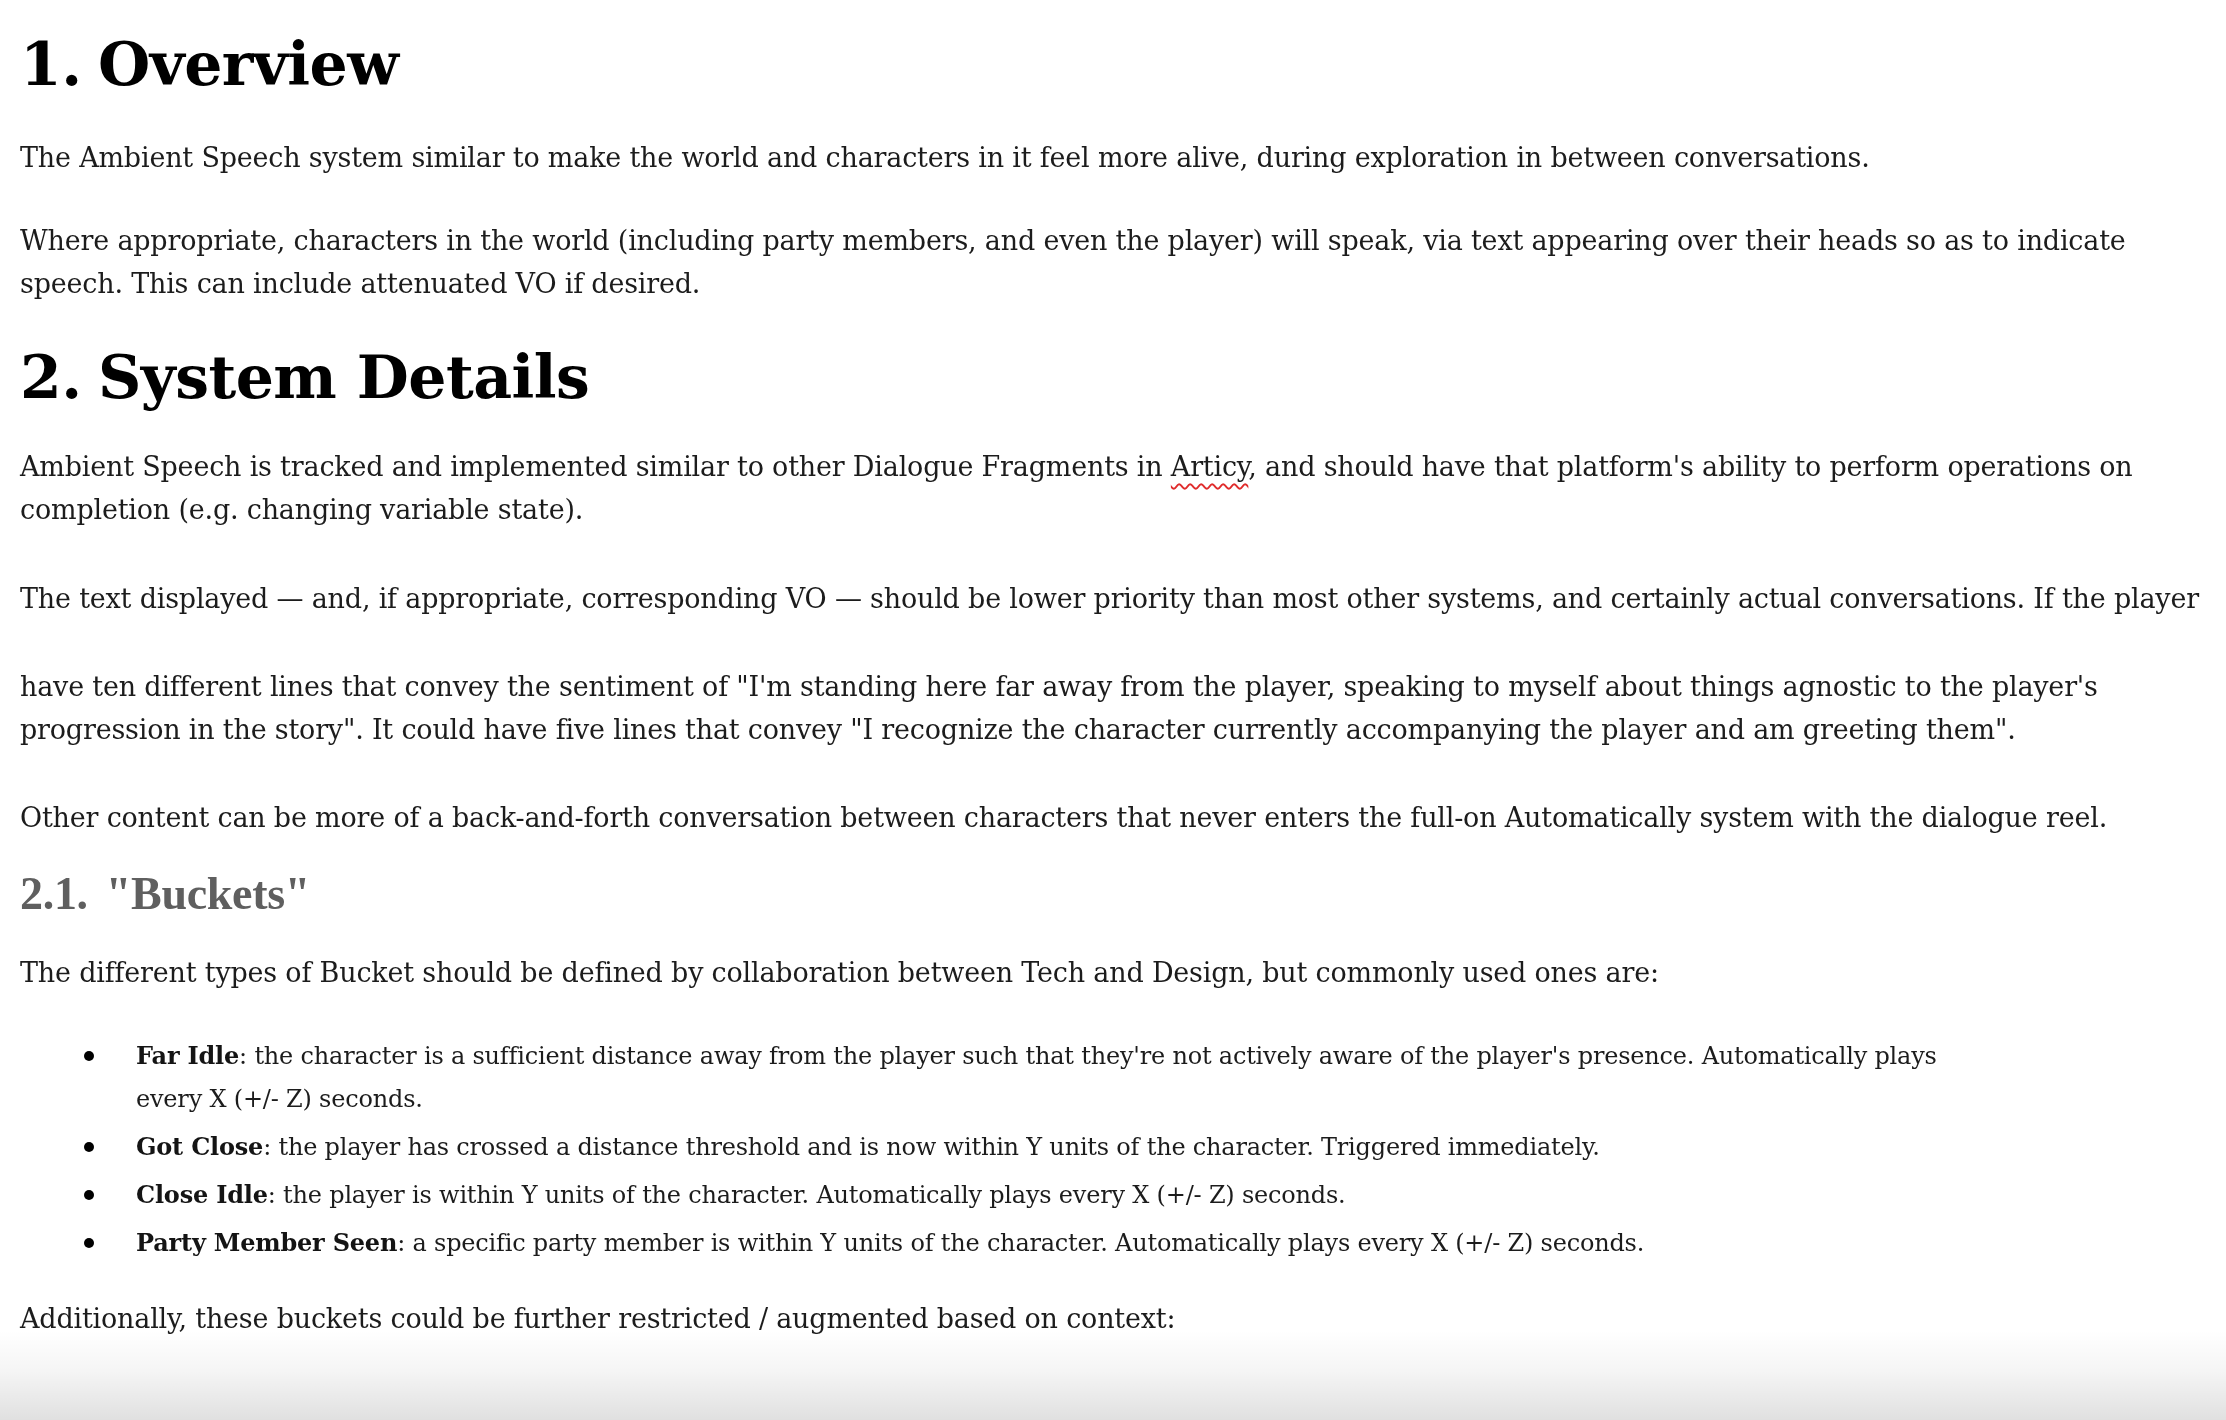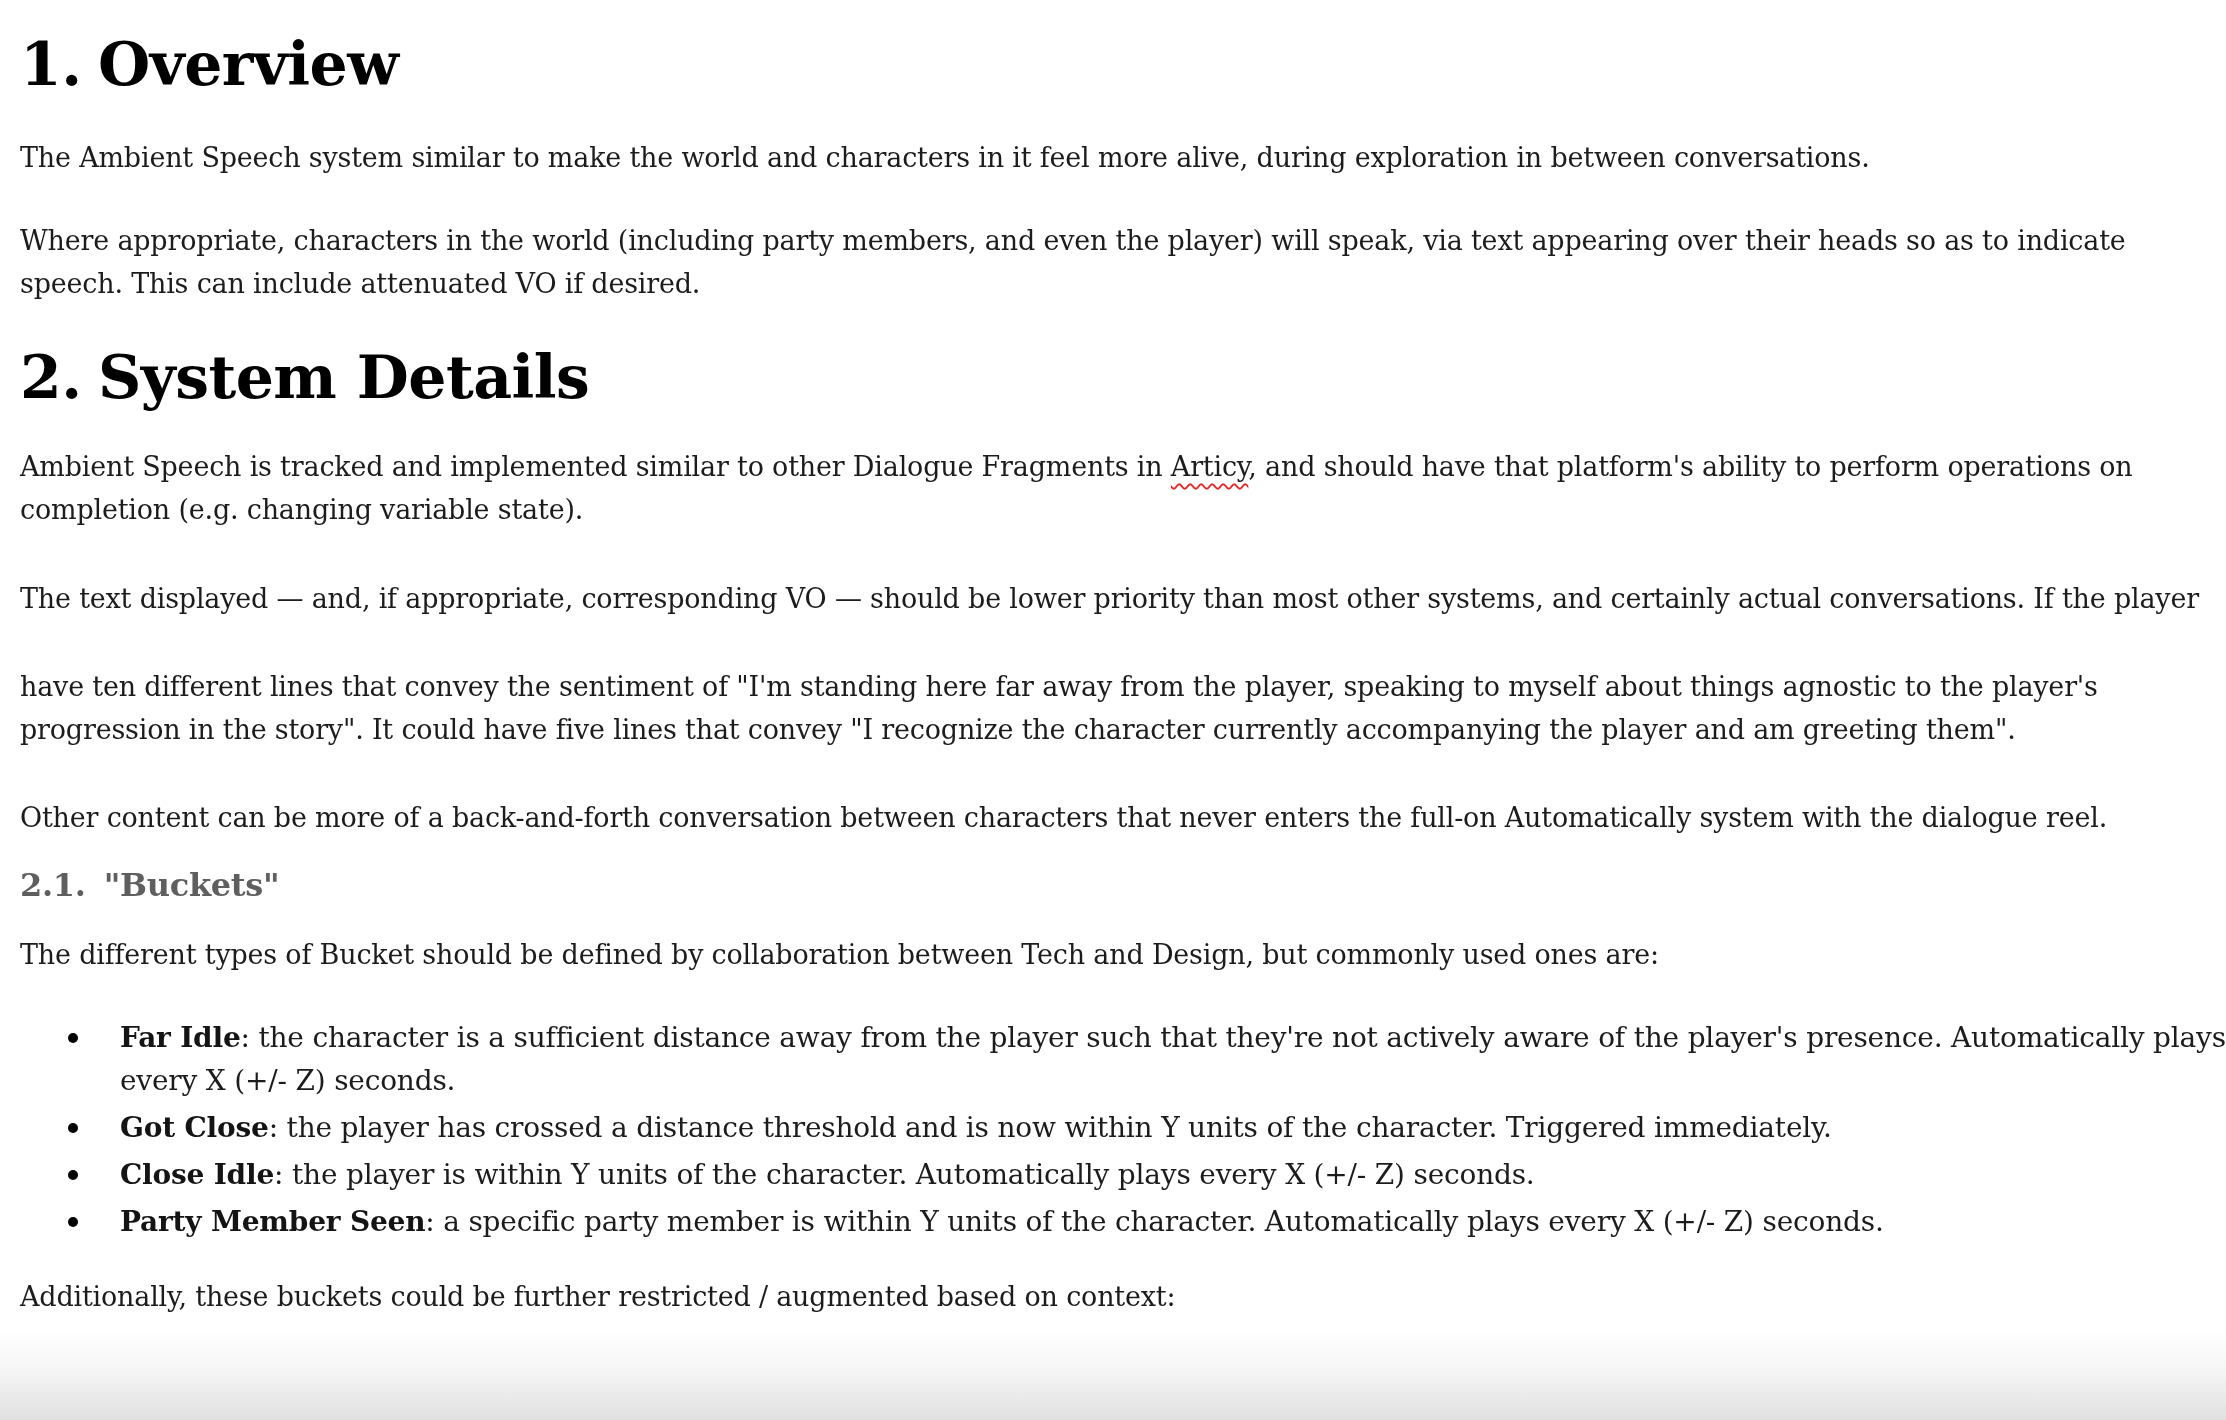--- a/index.html
+++ b/index.html
@@ -23,45 +23,46 @@
   h1, h2 { margin: 0; padding: 0; display: flex; }
   h1 {
     font-size: 60px;
     line-height: 1.2;
     font-weight: 700;
     color: #000000;
     letter-spacing: -0.5px;
   }
   h1 .num { min-width: 78px; }
   h2 {
-    font-size: 32px;
+    font-size: 46px;
     line-height: 1.25;
     font-weight: 700;
     color: #5f5f5f;
     letter-spacing: -0.3px;
+    font-family: Liberation Serif, serif;
   }
   h2 .num { margin-right: 18px; }
   .para { margin: 0; font-size: 27px; }
   .ln {
     display: block;
     line-height: 43px;
     white-space: nowrap;
     letter-spacing: -0.2px;
   }
   .misspelled {
     text-decoration: underline wavy #e02b2b;
     text-decoration-thickness: 2px;
     text-underline-offset: 7px;
     text-decoration-skip-ink: none;
   }
   ul.bullets {
-    margin: 0;
+    margin: 16px;
     padding: 0;
     list-style: none;
-    font-size: 28px;
+    font-size: 24px;
   }
   ul.bullets li {
     display: flex;
     align-items: flex-start;
     margin-bottom: 4px;
   }
   ul.bullets .dot {
     flex: 0 0 10px;
     width: 10px;
     height: 10px;

